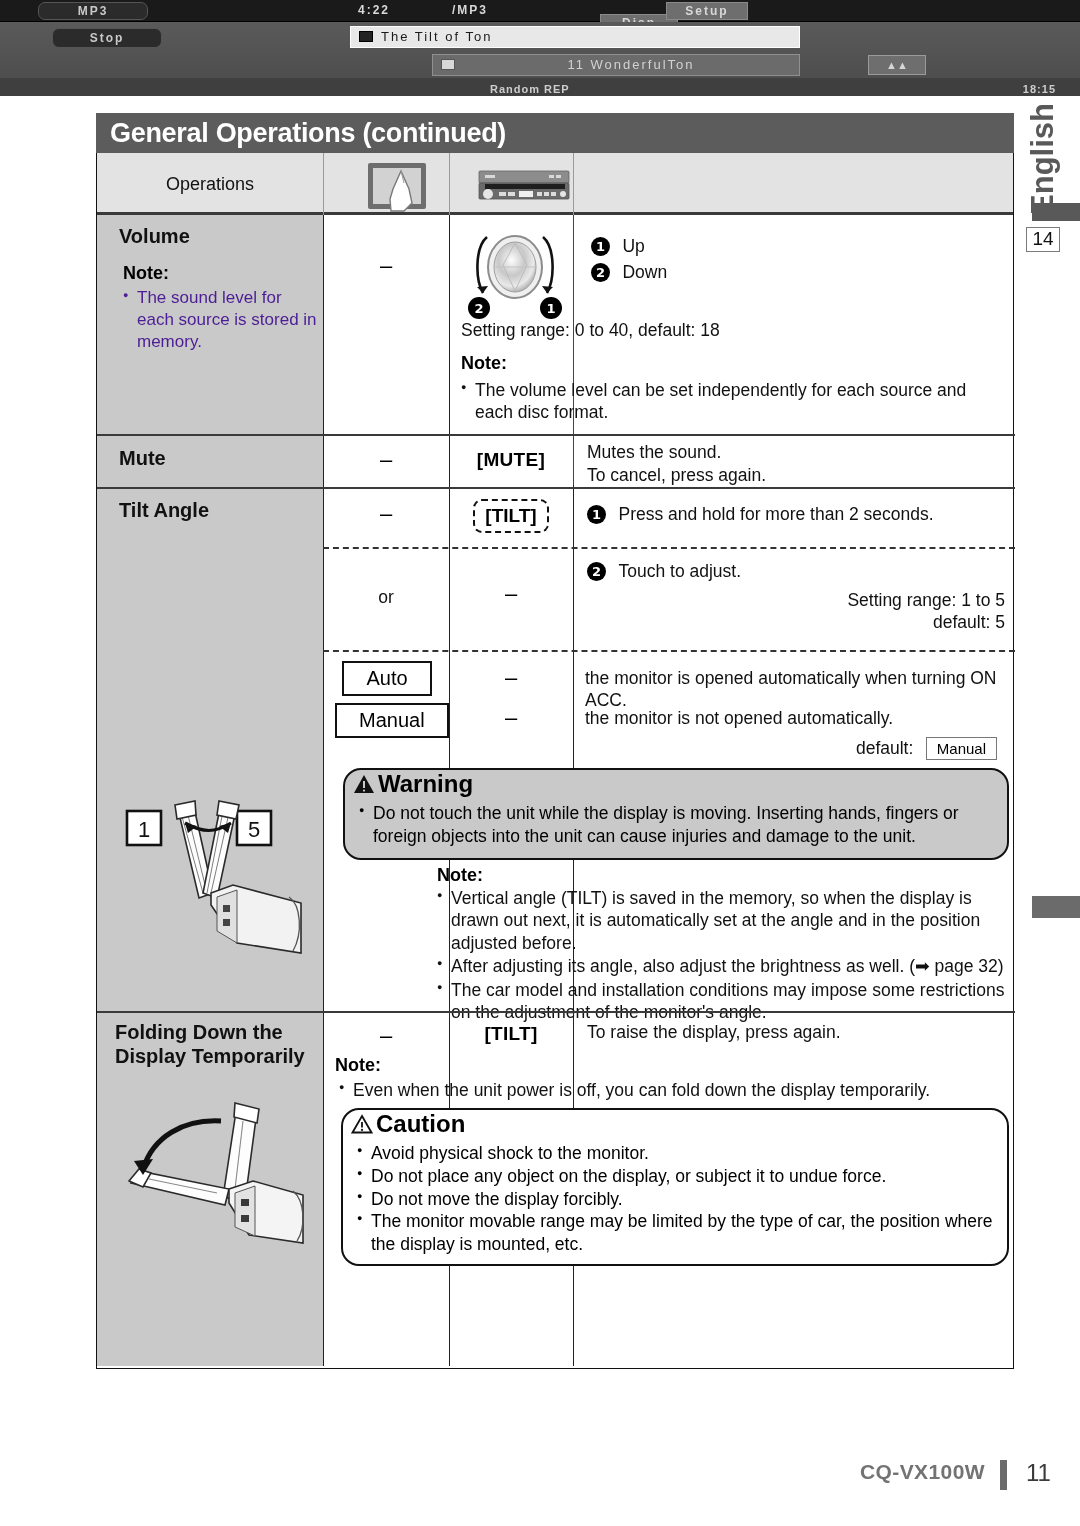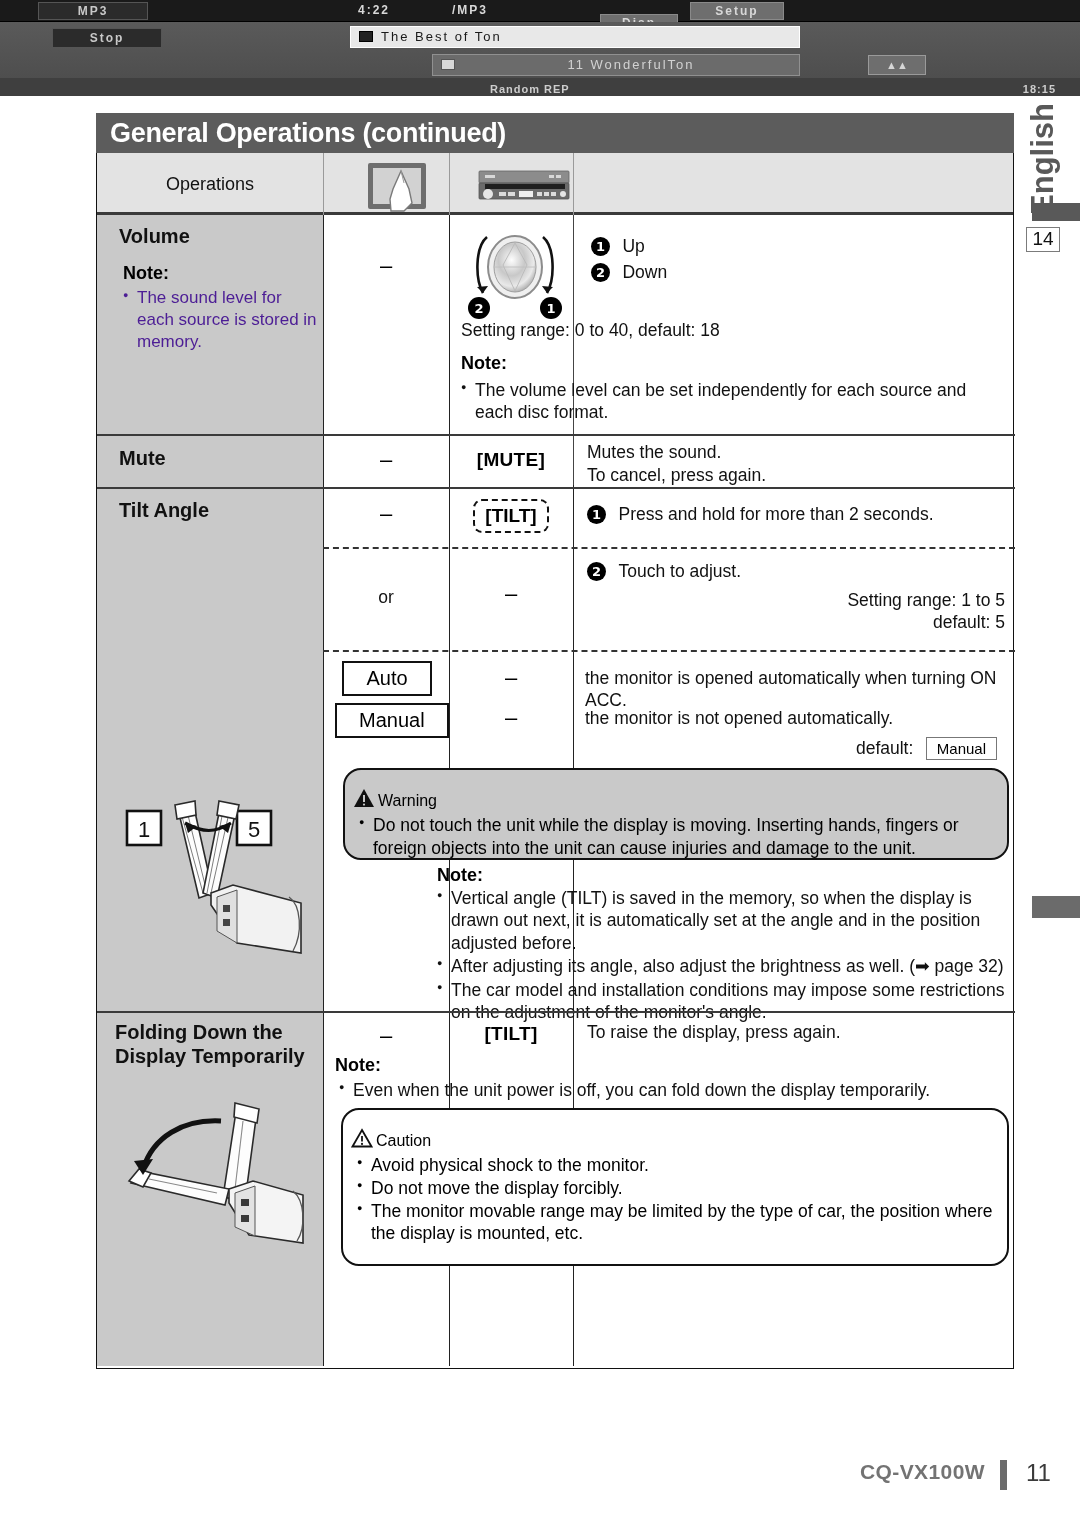--- a/index.html
+++ b/index.html
@@ -32,21 +32,21 @@
     position:absolute; left:0; right:0; bottom:0; height:18px;
     background:#3f3f3f;
   }
   .ts-btn {
     position:absolute; background:#6e6e6e; border:1px solid #8a8a8a;
     color:#d8d8d8; font-size:12px; font-weight:bold; letter-spacing:2px;
     text-align:center; line-height:16px; height:18px;
     font-family:"Liberation Sans", sans-serif;
     white-space:nowrap; overflow:hidden;
   }
-  .ts-dark { background:#2b2b2b; border-color:#555; color:#c9c9c9; }
+  .ts-dark { background:#2b2b2b; border-color:#555; color:#c9c9c9;border-radius:7px; }
   .ts-row {
     position:absolute; height:22px; background:#6b6b6b;
     border:1px solid #909090; color:#d2d2d2;
     font-size:13px; letter-spacing:2px; line-height:20px;
     padding-left:30px; white-space:nowrap; overflow:hidden;
   }
   .ts-row.sel { background:#e8e8e8; color:#1a1a1a; border-color:#fff; }
   .ts-row .fico {
     position:absolute; left:8px; top:4px; width:14px; height:11px;
     background:#d8d8d8; border:1px solid #555;
@@ -159,21 +159,21 @@
     font-size:15px; padding:2px 10px;
   }
 
   
   .callout {
     position:absolute; border:2.2px solid #111; border-radius:18px;
   }
   .callout.warn { background:#c9c9c9; }
   .callout.caut { background:#fff; }
   .callout .c-title {
-    font-size:16px; font-weight:normal; margin:18px 0 2px 8px;
+    font-size:24px; font-weight:bold; margin:0 0 2px 8px;
   }
   .callout .c-body { font-size:17.5px; line-height:1.3; padding:0 12px 0 14px; }
   .tri { display:inline-block; vertical-align:-2px; margin-right:3px; }
 
   
   .illus { position:absolute; }
 
   
   #footer { position:absolute; left:0; top:1460px; width:1080px; height:40px; }
   #foot-model {
@@ -189,31 +189,31 @@
 </style>
 </head>
 <body>
 
 <div id="topstrip">
   <div class="ts-bar">
     <div class="ts-btn ts-dark" style="left:38px;top:2px;width:110px;">MP3</div>
     <div class="ts-btn" style="left:345px;top:2px;width:58px;background:none;border:none;">4:22</div>
     <div class="ts-btn" style="left:430px;top:2px;width:80px;background:none;border:none;">/MP3</div>
     <div class="ts-btn" style="left:600px;top:14px;width:78px;">Disp</div>
-    <div class="ts-btn" style="left:690px;top:2px;width:94px;">Setup</div>
+    <div class="ts-btn" style="left:666px;top:2px;width:82px;">Setup</div>
   </div>
 
   <div class="ts-body">
     <div class="ts-tree"></div>
 
     <div class="ts-btn ts-dark" style="left:52px;top:6px;width:110px;height:20px;line-height:18px;">Stop</div>
 
     <div class="ts-row sel" style="left:350px;top:4px;width:450px;">
       <span class="fico"></span>
-      <span>The Best of Ton</span>
+      <span>The Tilt of Ton</span>
     </div>
 
     <div class="ts-row" style="left:432px;top:32px;width:368px;text-align:center;">
       <span class="fico"></span>
       <span>11</span>
       <span>WonderfulTon</span>
     </div>
     <div class="ts-row" style="left:432px;top:58px;width:368px;">
       <span class="fico"></span>
       <span>12</span>
@@ -499,20 +499,21 @@
         <span class="tri">
           <svg width="22" height="20" viewBox="0 0 22 20">
               <path d="M11 2 L20.5 18.5 L1.5 18.5 Z" fill="none" stroke="#111" stroke-width="1.8"></path>
               <path d="M11 8 L11 13.4" stroke="#111" stroke-width="1.8"></path>
               <circle cx="11" cy="15.9" r="1.1" fill="#111"></circle>
             </svg>
         </span><span>Caution</span>
       </div>
       <ul class="bullet-list c-body">
         <li>Avoid physical shock to the monitor.</li>
+        <li>Do not place any object on the display, or subject it to undue force.</li>
         <li>Do not move the display forcibly.</li>
         <li>The monitor movable range may be limited by the type of car, the position where the display is mounted, etc.</li>
       </ul>
     </div>
   </div>
 
 </div>
 
 <div id="footer">
   <div id="foot-model">CQ-VX100W</div>

